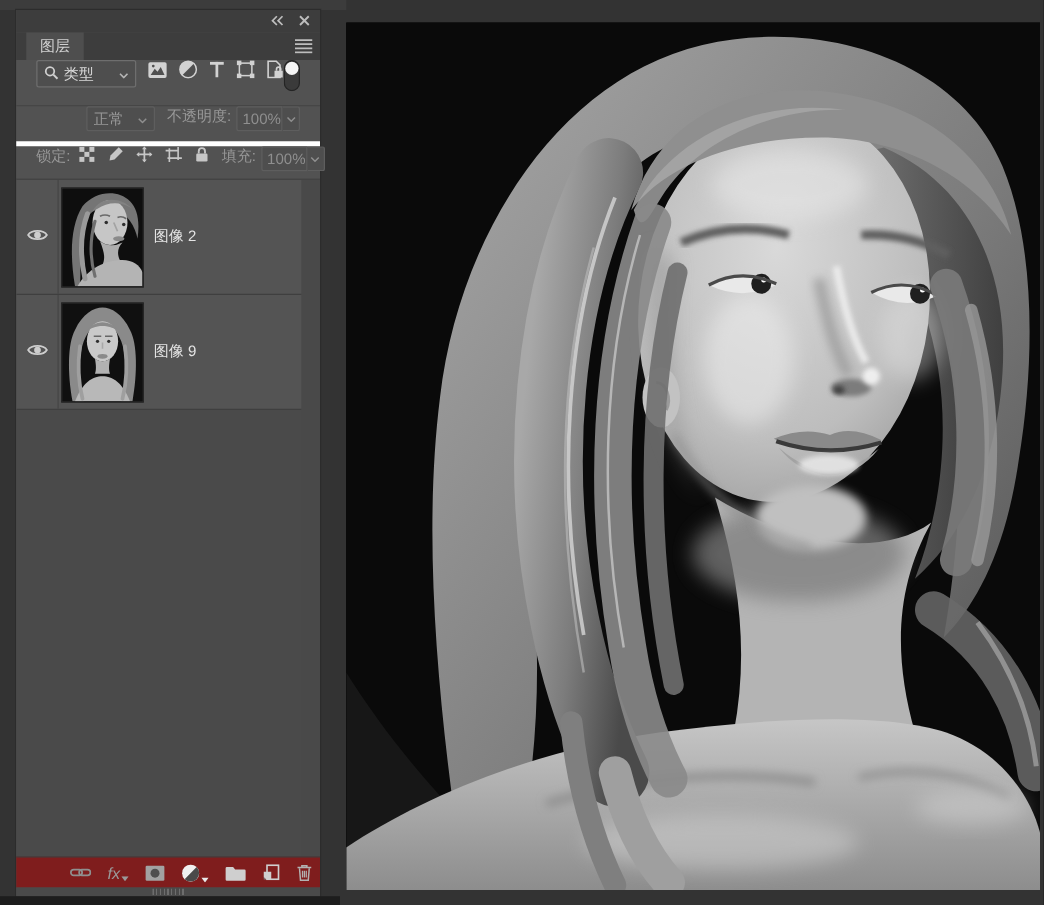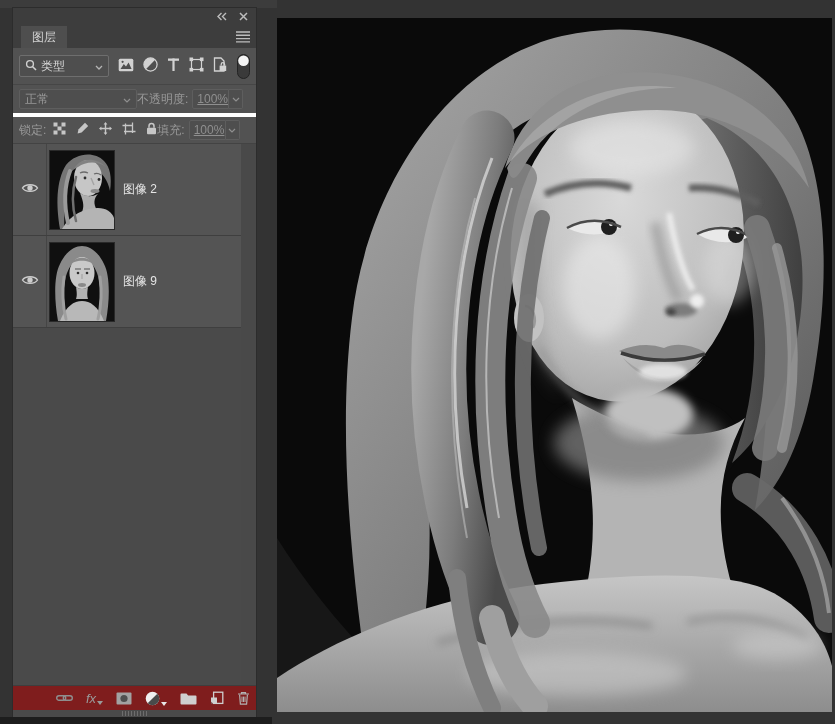--- a/index.html
+++ b/index.html
@@ -15,37 +15,37 @@
     background:#4f4f4f;display:flex;flex-direction:column;
     box-shadow:0 0 0 1px #2c2c2c;
     font-size:12px;color:#cfcfcf;
   }
   .titlebar{height:18px;background:#3d3d3d;display:flex;align-items:center;justify-content:flex-end;gap:11px;padding-right:8px;flex:0 0 auto;}
   .tabs{height:22px;background:#3d3d3d;display:flex;align-items:flex-start;position:relative;flex:0 0 auto;}
   .tab{height:22px;margin-left:8px;padding:0 11px;background:#4e4e4e;color:#d2d2d2;
        display:flex;align-items:center;font-size:12px;}
   .panel-menu{position:absolute;right:6px;top:5px;}
   .controls{background:#525252;flex:0 0 auto;}
-  .row{display:flex;align-items:center;padding:0 6px;}
+  .row{display:flex;align-items:flex-start;padding:0 16px;}
   .filter-row{height:36px;}
   .blend-row{height:28px;border-top:1px solid #464646;}
   .lock-row{height:26px;border-top:4px solid #ffffff;}
   .search-select{width:90px;height:22px;border:1px solid #6e6e6e;border-radius:2px;background:#4e4e4e;
        display:flex;align-items:center;gap:4px;padding:0 5px;box-sizing:border-box;color:#d9d9d9;}
   .search-select .lbl{flex:1;}
   .filter-icons{display:flex;align-items:center;gap:9px;margin-left:9px;}
   .filter-toggle{margin-left:auto;display:flex;align-items:center;}
   .select{height:20px;border:1px solid #5e5e5e;border-radius:2px;background:#4e4e4e;
-       display:flex;align-items:center;padding:0 5px;box-sizing:border-box;color:#989898;}
+       display:flex;align-items:center;padding:0 5px;box-sizing:border-box;color:#989898;margin-left:40px;}
   .blend-select{width:118px;}
   .select .chev{margin-left:auto;}
-  .dimlbl{color:#989898;white-space:nowrap;}
+  .dimlbl{color:#989898;margin-left:10px;white-space:nowrap;}
   .valwrap{display:flex;align-items:center;margin-left:4px;}
   .valbox{width:37px;height:20px;border:1px solid #5e5e5e;border-radius:2px 0 0 2px;background:#4e4e4e;
-       box-sizing:border-box;display:flex;align-items:center;padding:0 4px;color:#8f8f8f;text-decoration:underline;}
+       box-sizing:border-box;display:flex;align-items:center;padding:0 4px;color:#8f8f8f;}
   .chevbox{width:14px;height:20px;border:1px solid #5e5e5e;border-left:none;border-radius:0 2px 2px 0;
        background:#4e4e4e;box-sizing:border-box;display:flex;align-items:center;justify-content:center;}
   .lock-icons{display:flex;align-items:center;gap:10px;margin-left:7px;}
   .lock-row .dimlbl.first{margin-left:5px;}
   
   .list{flex:1 1 auto;background:#4a4a4a;position:relative;overflow:hidden;border-top:1px solid #434343;}
   .scroll-track{position:absolute;right:0;top:0;width:15px;height:100%;background:#494949;}
   .layer-row{height:91px;background:#545454;border-bottom:1px solid #3f3f3f;display:flex;align-items:center;position:relative;}
   .eye-cell{width:33px;align-self:stretch;border-right:1px solid #454545;display:flex;align-items:center;justify-content:center;flex:0 0 auto;}
   .thumb{width:64px;height:78px;margin-left:2px;border:1px solid #292929;background:#101010;flex:0 0 auto;}

